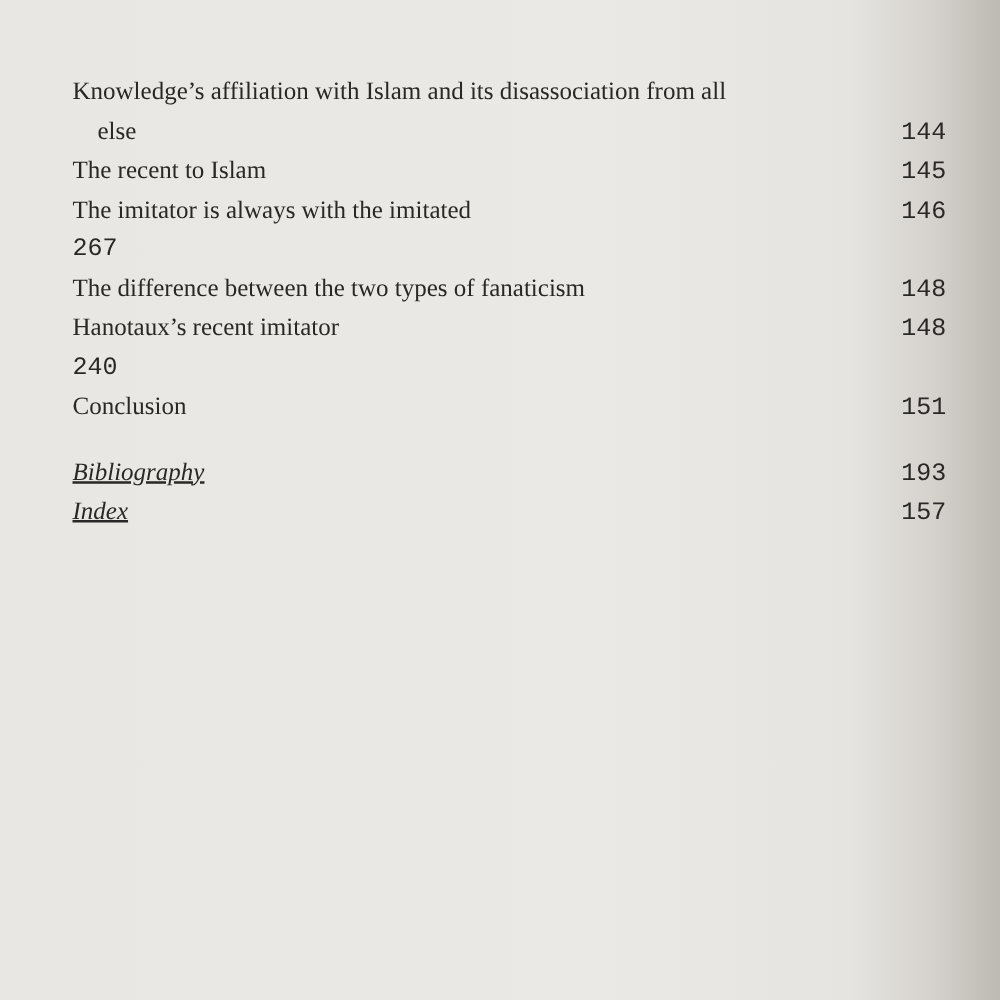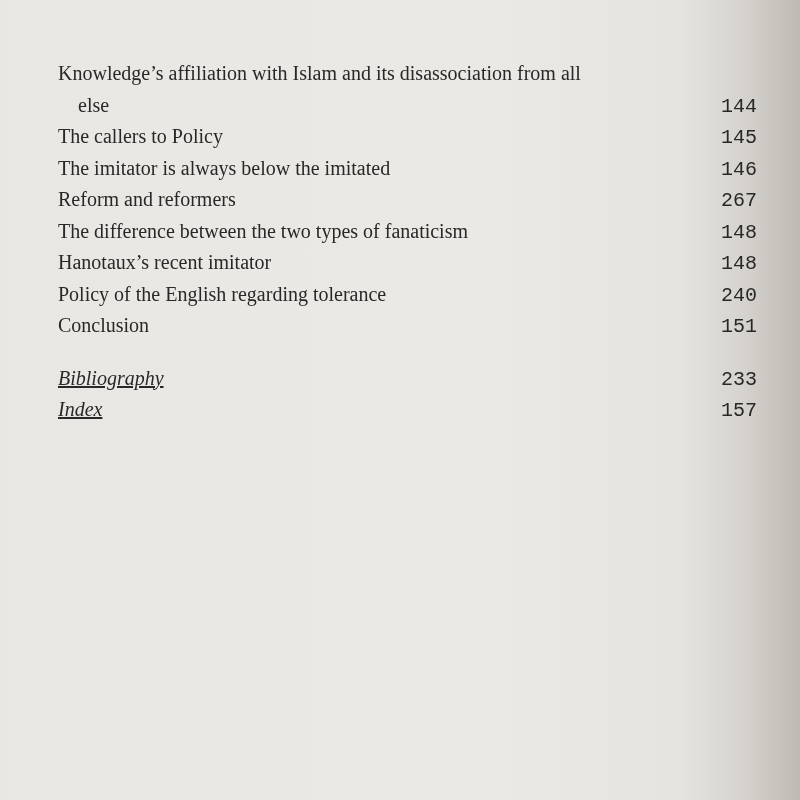--- a/index.html
+++ b/index.html
@@ -30,52 +30,50 @@
 
     <div class="row first">
       <span class="title">Knowledge’s affiliation with Islam and its disassociation from all</span>
     </div>
     <div class="row cont">
       <span class="title">else</span>
       <span class="page-num">144</span>
     </div>
 
     <div class="row">
-      <span class="title">The callers to Policy</span>
+      <span class="title">The recent to Islam</span>
       <span class="page-num">145</span>
     </div>
     <div class="row">
-      <span class="title">The imitator is always below the imitated</span>
+      <span class="title">The imitator is always with the imitated</span>
       <span class="page-num">146</span>
     </div>
     <div class="row">
-      <span class="title">Reform and reformers</span>
       <span class="page-num">267</span>
     </div>
     <div class="row">
       <span class="title">The difference between the two types of fanaticism</span>
       <span class="page-num">148</span>
     </div>
     <div class="row">
       <span class="title">Hanotaux’s recent imitator</span>
       <span class="page-num">148</span>
     </div>
     <div class="row">
-      <span class="title">Policy of the English regarding tolerance</span>
       <span class="page-num">240</span>
     </div>
     <div class="row">
       <span class="title">Conclusion</span>
       <span class="page-num">151</span>
     </div>
 
     <div class="gap"></div>
 
     <div class="row italic">
       <span class="title">Bibliography</span>
-      <span class="page-num">233</span>
+      <span class="page-num">193</span>
     </div>
     <div class="row italic">
       <span class="title">Index</span>
       <span class="page-num">157</span>
     </div>
   </div>
 </div>
 
 </body></html>

